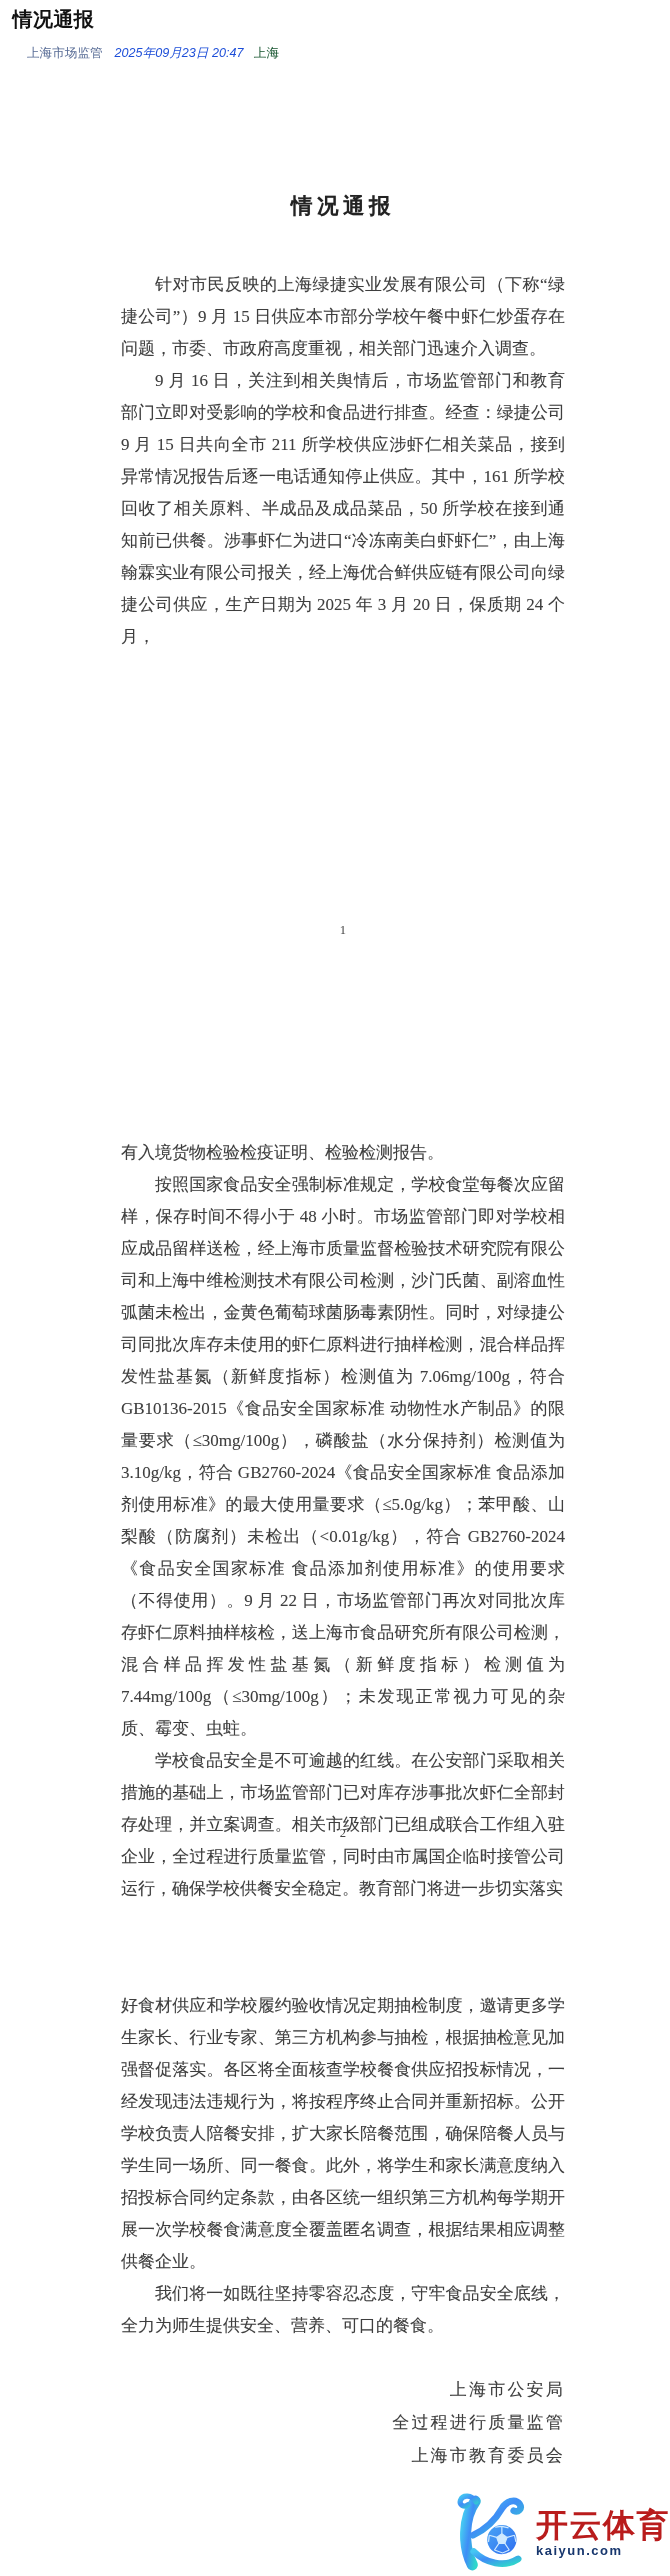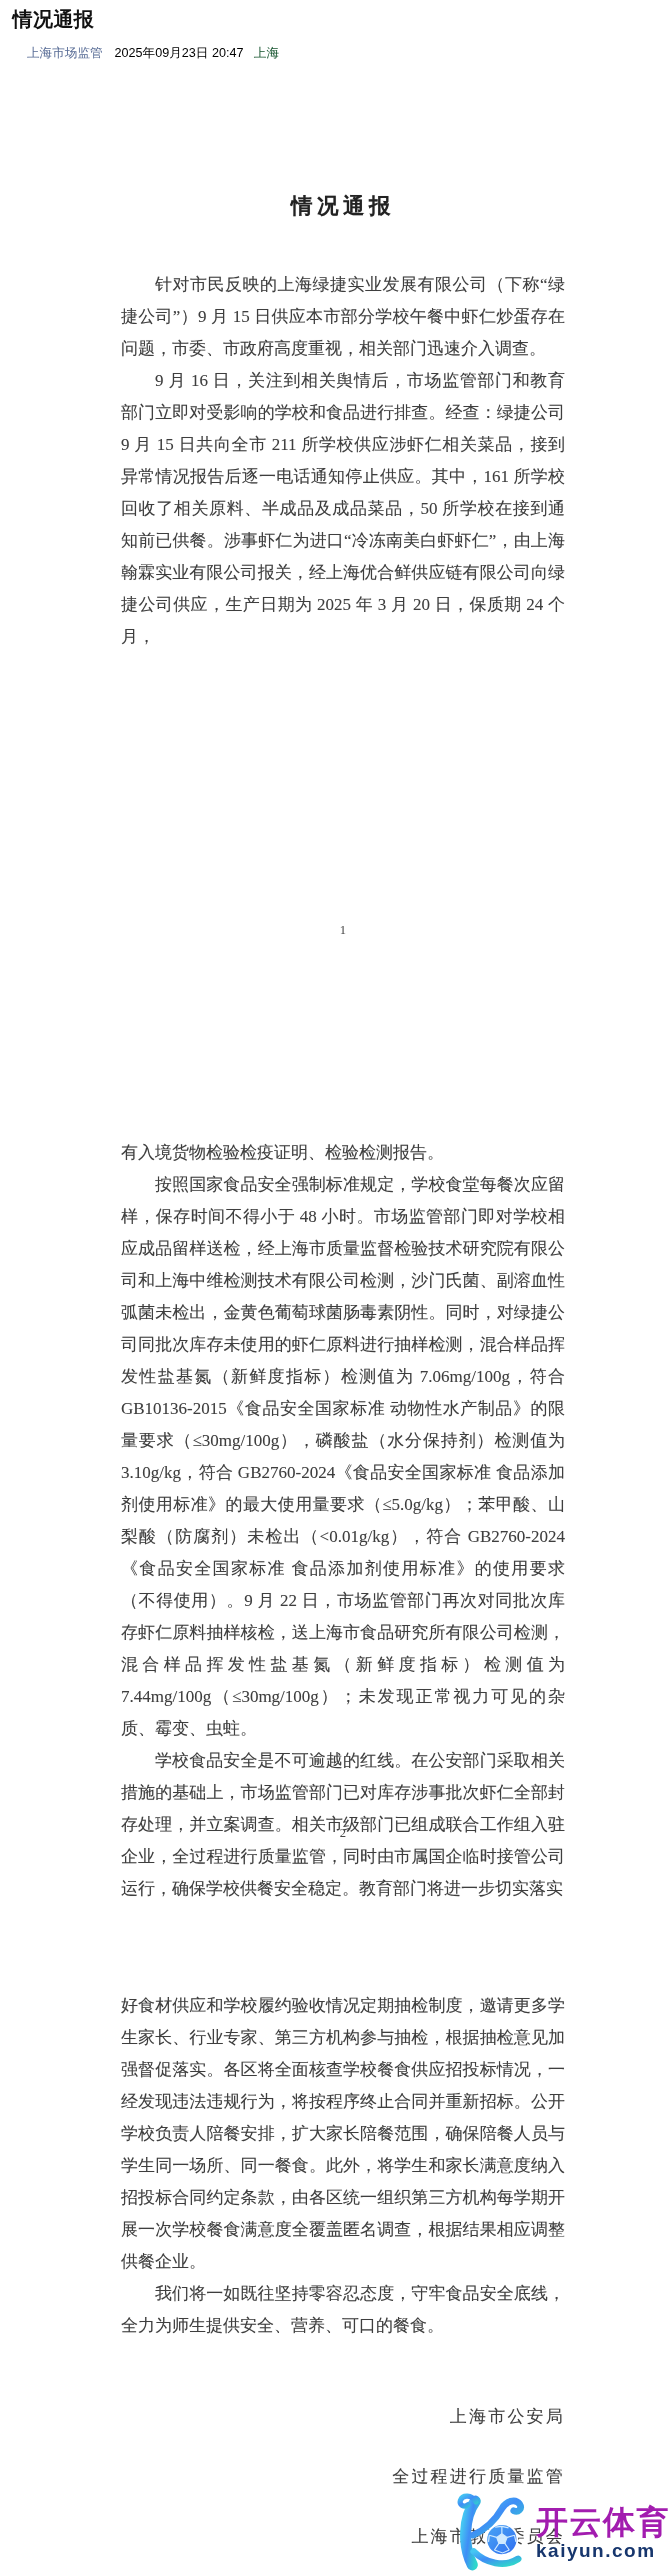--- a/index.html
+++ b/index.html
@@ -9,21 +9,21 @@
   }
   
   .header-title{
     position:absolute;left:12.6px;top:6px;width:638px;
     font-size:20px;font-weight:700;color:#121212;letter-spacing:0.4px;
   }
   .byline{
     position:absolute;left:27px;top:45px;font-size:12.6px;white-space:nowrap;
   }
   .byline .account{color:#576b95;margin-right:12px;}
-  .byline .datetime{color:#000000;margin-right:10.4px;}
+  .byline .datetime{color:#1d4ed8;margin-right:10.4px;font-style:italic;}
   .byline .location{color:#14532d;}
   
   .doc-col{
     position:absolute;left:121px;width:444px;
     font-family:"Liberation Serif","DejaVu Serif",serif;
     color:#3e3e3e;
   }
   .doc-title{
     text-align:center;font-size:21.5px;font-weight:700;color:#222;
     font-family:"Liberation Sans","DejaVu Sans",sans-serif;
@@ -44,32 +44,32 @@
     font-size:12.6px;color:#454545;
   }
   .pagenum-1{top:923px;}
   .pagenum-2{top:1826px;}
   .signatures{
     position:absolute;left:121px;top:2373px;width:444px;text-align:right;
     font-family:"Liberation Serif","DejaVu Serif",serif;
     font-size:17px;line-height:33px;color:#3e3e3e;
     text-shadow:0 0 0.7px rgba(0,0,0,.22);
   }
-  .signatures div{letter-spacing:2.2px;margin-top:27px;}
+  .signatures div{letter-spacing:2.2px;}
   
   .watermark{
     position:absolute;left:453px;top:2492px;display:flex;align-items:center;gap:6px;
   }
   .wm-text{display:flex;flex-direction:column;align-items:flex-start;line-height:1;}
   .wm-brand{
-    font-size:32px;font-weight:900;color:#a21caf;letter-spacing:1.5px;
+    font-size:32px;font-weight:900;color:#b91c1c;letter-spacing:1.5px;
     font-family:"Liberation Sans","DejaVu Sans",sans-serif;
   }
   .wm-domain{
-    font-size:19px;font-weight:800;color:#17366d;letter-spacing:1.5px;margin-top:3.7px;
+    font-size:13px;font-weight:800;color:#17366d;letter-spacing:1.5px;margin-top:3.7px;
     font-family:"Liberation Sans","DejaVu Sans",sans-serif;
   }
 </style>
 </head>
 <body>
 
 <div class="header-title">情况通报</div>
 <div class="byline">
   <span class="account">上海市场监管</span><span class="datetime">2025年09月23日 20:47</span><span class="location">上海</span>
 </div>

